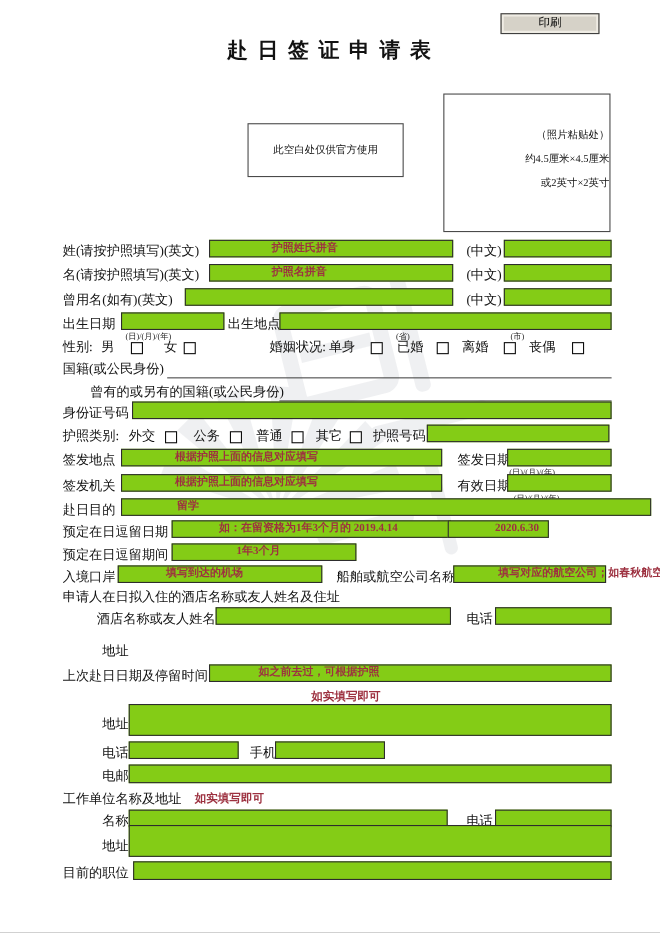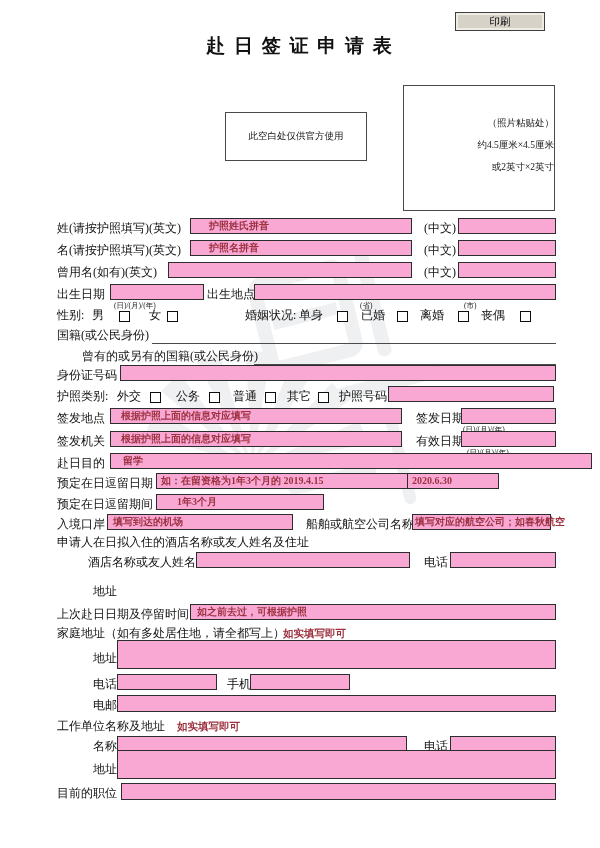--- a/index.html
+++ b/index.html
@@ -3,21 +3,21 @@
 <meta charset="utf-8">
 <style>
   html,body { margin:0; padding:0; background:#888; }
   .page {
     position:relative; width:600px; height:848px; margin:0 auto;
     background:#ffffff; overflow:hidden;
     font-family:"Liberation Serif","DejaVu Serif",serif; color:#121212;
   }
   .lbl { position:absolute; font-size:12px; line-height:15px; white-space:nowrap; }
   .sub { position:absolute; font-size:7.5px; line-height:9px; white-space:nowrap; color:#1a1a1a; }
-  .box { position:absolute; background:#f9a8d4; border:1.5px solid #2d2d2d; box-sizing:border-box; }
+  .box { position:absolute; background:#84cc16; border:1.5px solid #2d2d2d; box-sizing:border-box;padding-left:38px; }
   .hint { color:#9d3140; font-size:10px; font-weight:bold; line-height:13px; display:block; white-space:nowrap; }
   .redtag { position:absolute; color:#9d3140; font-size:10.5px; font-weight:bold; line-height:14px; white-space:nowrap; }
   .cb { position:absolute; width:9px; height:9px; border:1.6px solid #0d0d0d; background:#fff; }
   .ul { position:absolute; height:15px; border-bottom:1px solid #4a4a4a; }
   .print-btn {
     position:absolute; left:455px; top:12px; width:90px; height:19px;
     background:#d6d2c8; border:1.5px solid #3f3f3f; box-shadow:inset 0 0 0 2px #efece4;
     font-size:10.5px; line-height:16px; text-align:center; cursor:pointer;
     font-family:Liberation Serif, serif;
   }
@@ -152,21 +152,21 @@
   <div class="box" style="left:461px;top:431px;width:95px;height:16px"></div>
   <span class="sub" style="left:467px;top:448px">(日)/(月)/(年)</span>
 
   <span class="lbl" style="left:57px;top:456px">赴日目的</span>
   <div class="box" style="left:110px;top:453px;width:482px;height:16px">
     <span class="hint" style="padding-left:12px">留学</span>
   </div>
 
   <span class="lbl" style="left:57px;top:476px">预定在日逗留日期</span>
   <div class="box" style="left:156px;top:473px;width:254px;height:16px">
-    <span class="hint" style="padding-left:4px">如：在留资格为1年3个月的 2019.4.15</span>
+    <span class="hint" style="padding-left:4px">如：在留资格为1年3个月的 2019.4.14</span>
   </div>
   <span class="lbl" style="left:412px;top:475px">～</span>
   <div class="box" style="left:407px;top:473px;width:92px;height:16px">
     <span class="hint" style="padding-left:4px">2020.6.30</span>
   </div>
 
   <span class="lbl" style="left:57px;top:497px">预定在日逗留期间</span>
   <div class="box" style="left:156px;top:494px;width:168px;height:16px">
     <span class="hint" style="padding-left:20px">1年3个月</span>
   </div>
@@ -185,21 +185,20 @@
   <div class="box" style="left:196px;top:552px;width:214px;height:16px"></div>
   <span class="lbl" style="left:424px;top:555px">电话</span>
   <div class="box" style="left:450px;top:552px;width:106px;height:16px"></div>
   <span class="lbl" style="left:93px;top:584px">地址</span>
 
   <span class="lbl" style="left:57px;top:607px">上次赴日日期及停留时间</span>
   <div class="box" style="left:190px;top:604px;width:366px;height:16px">
     <span class="hint" style="padding-left:6px">如之前去过，可根据护照</span>
   </div>
 
-  <span class="lbl" style="left:57px;top:626px">家庭地址（如有多处居住地，请全都写上）</span>
   <span class="redtag" style="left:283px;top:627px">如实填写即可</span>
   <span class="lbl" style="left:93px;top:651px">地址</span>
   <div class="box" style="left:117px;top:640px;width:439px;height:29px"></div>
   <span class="lbl" style="left:93px;top:677px">电话</span>
   <div class="box" style="left:117px;top:674px;width:100px;height:16px"></div>
   <span class="lbl" style="left:227px;top:677px">手机</span>
   <div class="box" style="left:250px;top:674px;width:100px;height:16px"></div>
   <span class="lbl" style="left:93px;top:698px">电邮</span>
   <div class="box" style="left:117px;top:695px;width:439px;height:17px"></div>
 

